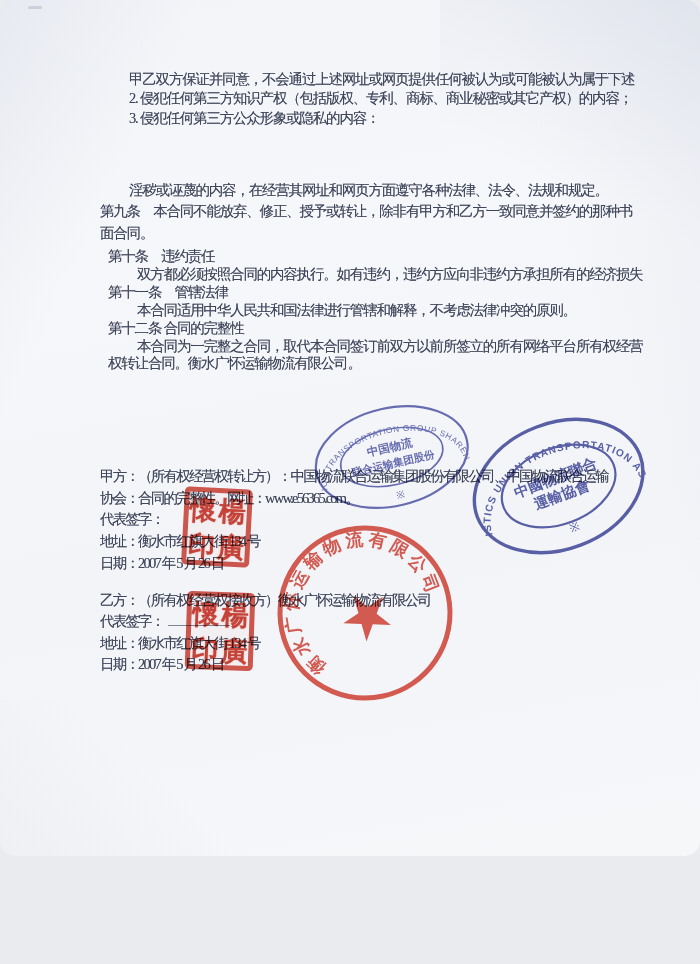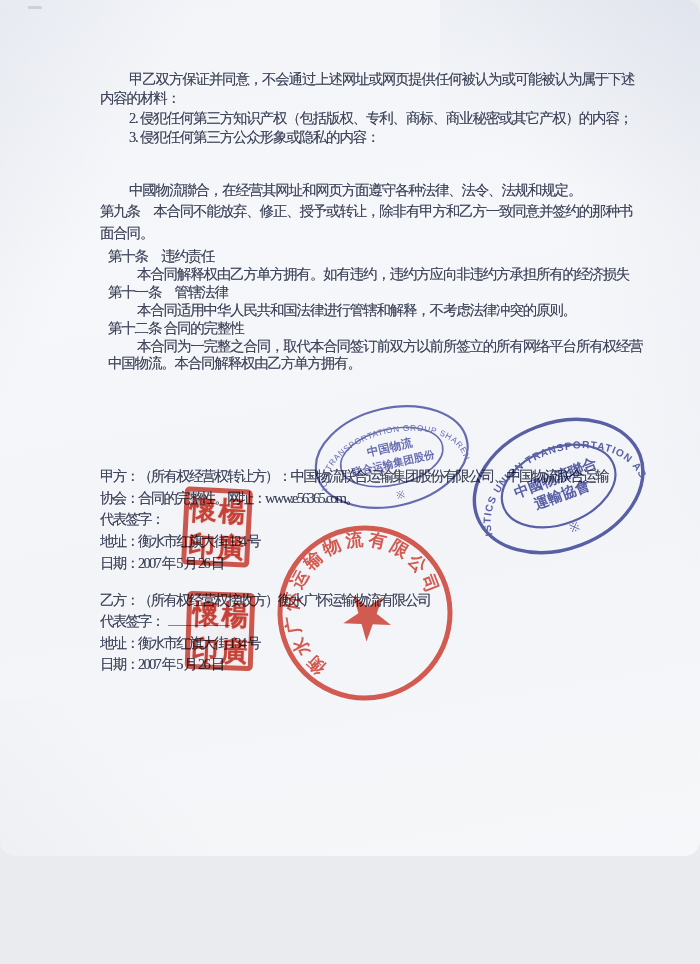--- a/index.html
+++ b/index.html
@@ -57,39 +57,38 @@
 </head>
 <body>
 
 <div class="page">
   <div class="crease1"></div>
   <div class="crease2"></div>
   <div class="corner-mark"></div>
 
   <div class="txt blockA">
     <div class="line indent">甲乙双方保证并同意，不会通过上述网址或网页提供任何被认为或可能被认为属于下述</div>
-    <div class="line">内容的材料：</div>
     <div class="line indent">2. 侵犯任何第三方知识产权（包括版权、专利、商标、商业秘密或其它产权）的内容；</div>
     <div class="line indent">3. 侵犯任何第三方公众形象或隐私的内容：</div>
   </div>
 
   <div class="txt blockB">
-    <div class="line indent">中國物流聯合，在经营其网址和网页方面遵守各种法律、法令、法规和规定。</div>
+    <div class="line indent">淫秽或诬蔑的内容，在经营其网址和网页方面遵守各种法律、法令、法规和规定。</div>
     <div class="line">第九条　本合同不能放弃、修正、授予或转让，除非有甲方和乙方一致同意并签约的那种书</div>
     <div class="line">面合同。</div>
   </div>
 
   <div class="txt blockC">
     <div class="line">第十条　违约责任</div>
-    <div class="line indent">本合同解释权由乙方单方拥有。如有违约，违约方应向非违约方承担所有的经济损失</div>
+    <div class="line indent">双方都必须按照合同的内容执行。如有违约，违约方应向非违约方承担所有的经济损失</div>
     <div class="line">第十一条　管辖法律</div>
     <div class="line indent">本合同适用中华人民共和国法律进行管辖和解释，不考虑法律冲突的原则。</div>
     <div class="line">第十二条 合同的完整性</div>
     <div class="line indent">本合同为一完整之合同，取代本合同签订前双方以前所签立的所有网络平台所有权经营</div>
-    <div class="line">中国物流。本合同解释权由乙方单方拥有。</div>
+    <div class="line">权转让合同。衡水广怀运输物流有限公司。</div>
   </div>
 
   <div class="txt partyA">
     <div class="line">甲方：（所有权经营权转让方）：中国物流联合运输集团股份有限公司、中国物流联合运输</div>
     <div class="line">协会：合同的完整性。网址：www.e56365.com。</div>
     <div class="line">代表签字：</div>
     <div class="line">地址：衡水市红旗大街 134 号</div>
     <div class="line">日期：2007 年 5 月 26 日</div>
   </div>
 

